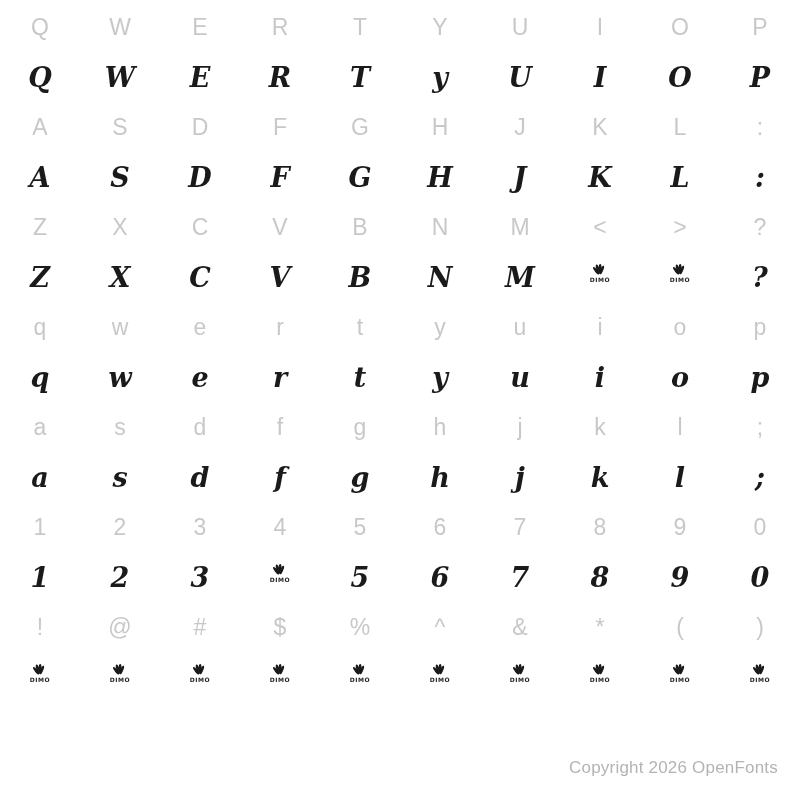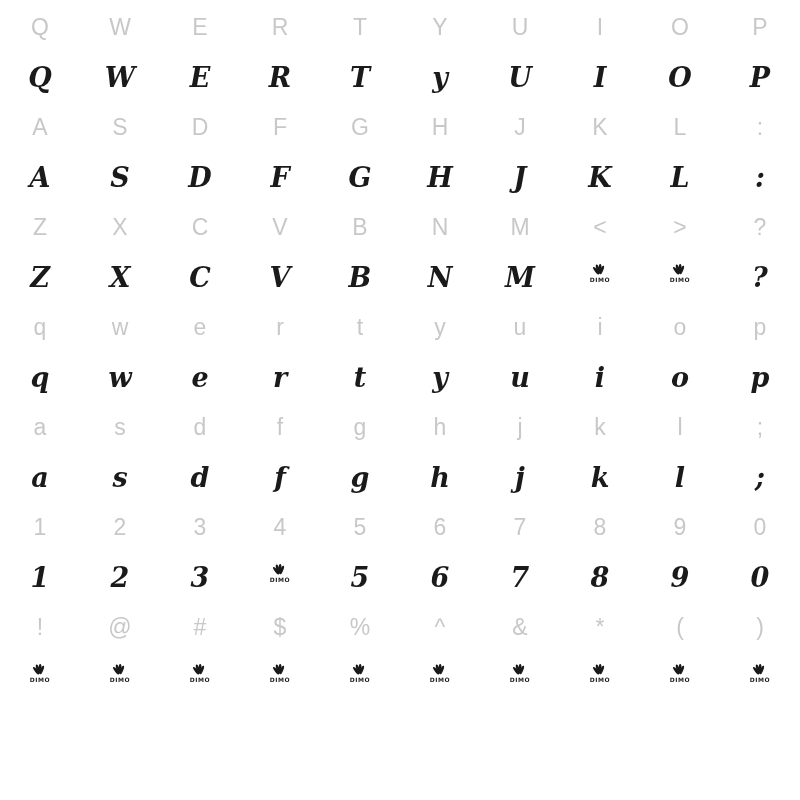--- a/index.html
+++ b/index.html
@@ -209,13 +209,14 @@
         </div><div class="cell glyph-cell">
           <span class="ornament">
             <span class="leaf l1"></span>
             <span class="leaf l2"></span>
             <span class="leaf l3"></span>
             <span class="leaf l4"></span>
             <span class="word">DIMO</span>
           </span>
         </div></div>
     </div>
+  <div class="copyright">Copyright 2026 OpenFonts</div>
 </div>
 
 </body></html>

